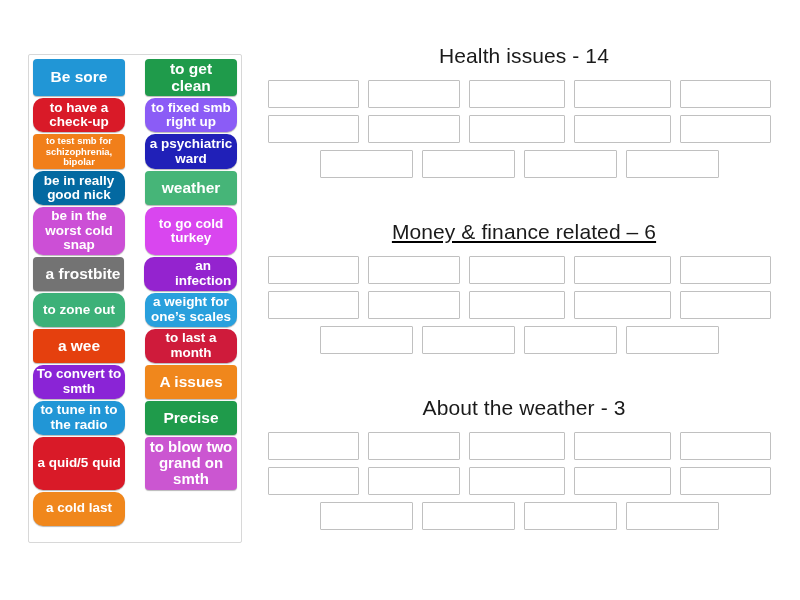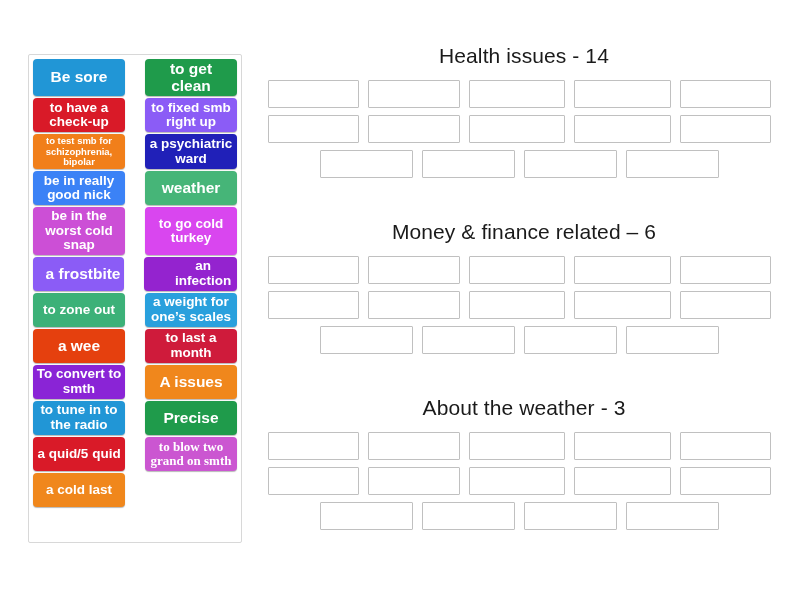--- a/index.html
+++ b/index.html
@@ -59,32 +59,32 @@
   }
 
   .tile.empty {
     background: transparent;
     box-shadow: none;
     cursor: default;
   }
 
   
   .fs-lg { font-size: 15.5px; }
-  .fs-md { font-size: 13.5px; }
-  .fs-sm { font-size: 13px; font-family: Liberation Serif, serif; }
+  .fs-md { font-size: 13.5px; border-radius: 10px; }
+  .fs-sm { font-size: 15px; }
   .fs-xs { font-size: 9.5px; }
 
   
   .group {
     position: absolute;
     left: 268px;
     width: 512px;
   }
   #group-0 { top: 44px; }
-  #group-1 { top: 220px; }
+  #group-1 { top: 220px; text-decoration: underline; }
   #group-2 { top: 396px; }
 
   .group-title {
     font-size: 21px;
     color: #1a1a1a;
     text-align: center;
     font-weight: normal;
     margin: 0 0 12px 0;
     letter-spacing: 0.1px;
   }
@@ -118,29 +118,29 @@
       </div>
       <div class="tile-row">
         <div class="tile fs-md" style="background: rgb(217, 26, 40);">to have a check-up</div>
         <div class="tile fs-md" style="background: #8b5cf6;">to fixed smb right up</div>
       </div>
       <div class="tile-row">
         <div class="tile fs-xs" style="background: rgb(241, 127, 26);">to test smb for schizophrenia, bipolar</div>
         <div class="tile fs-md" style="background: rgb(32, 32, 184);">a psychiatric ward</div>
       </div>
       <div class="tile-row">
-        <div class="tile fs-md" style="background: #3b82f6;">be in really good nick</div>
+        <div class="tile fs-md" style="background: #0369a1;">be in really good nick</div>
         <div class="tile fs-lg" style="background: rgb(70, 181, 120);">weather</div>
       </div>
       <div class="tile-row">
         <div class="tile fs-md" style="background: rgb(204, 79, 214);">be in the worst cold snap</div>
         <div class="tile fs-md" style="background: #d946ef;">to go cold turkey</div>
       </div>
       <div class="tile-row">
-        <div class="tile fs-lg" style="background: #8b5cf6; padding-left: 12px;">a frostbite</div>
+        <div class="tile fs-lg" style="background: #737373; padding-left: 12px;">a frostbite</div>
         <div class="tile fs-md" style="background: rgb(148, 35, 207); padding-left: 28px;">an infection</div>
       </div>
       <div class="tile-row">
         <div class="tile fs-md" style="background: rgb(60, 177, 120);">to zone out</div>
         <div class="tile fs-md" style="background: rgb(41, 160, 221);">a weight for one’s scales</div>
       </div>
       <div class="tile-row">
         <div class="tile fs-lg" style="background: rgb(229, 64, 14);">a wee</div>
         <div class="tile fs-md" style="background: rgb(207, 27, 59);">to last a month</div>
       </div>

